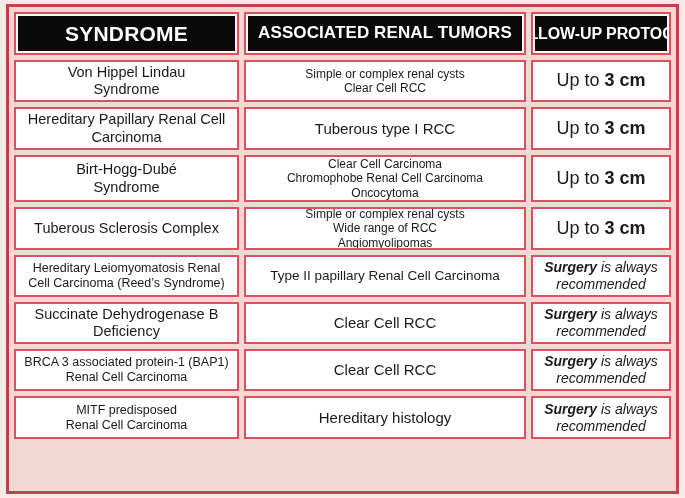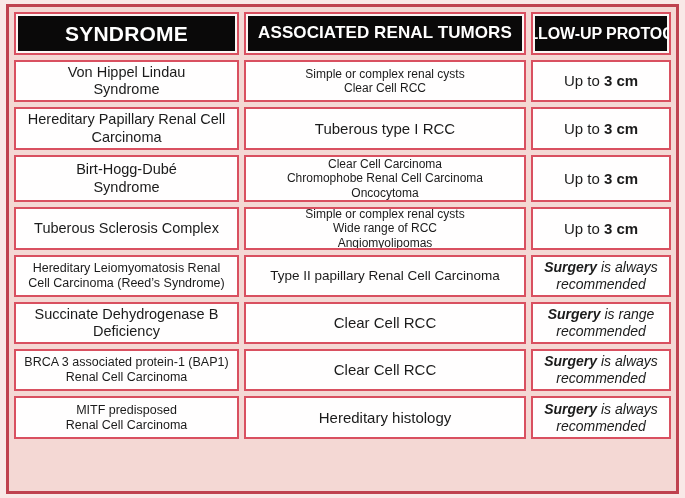--- a/index.html
+++ b/index.html
@@ -36,21 +36,21 @@
     box-shadow:inset 0 0 0 2px #fbf7f5;
   }
   .head-syndrome .txt{font-size:21px;letter-spacing:0.2px;}
   .head-tumors .txt{font-size:17px;letter-spacing:0.1px;}
   .head-protocol .txt{font-size:16px;letter-spacing:-0.1px;white-space:nowrap;}
   .s-md .txt{font-size:14.5px;}
   .s-sm .txt{font-size:12.5px;}
   .t-lg .txt{font-size:15px;}
   .t-md .txt{font-size:13.5px;}
   .t-sm .txt{font-size:12px;line-height:1.18;}
-  .p-upto .txt{font-size:15px;}
+  .p-upto .txt{font-size:18px;}
   .p-surg .txt{font-size:14px;font-style:italic;}
   .cell b{font-weight:bold;}
 </style>
 </head>
 <body>
 
 <div class="board">
   <div class="frame">
 
 
@@ -140,21 +140,21 @@
 
       <div class="row">
         <div class="cell s-md">
           <span class="txt">Succinate Dehydrogenase B
 Deficiency</span>
         </div>
         <div class="cell t-lg">
           <span class="txt">Clear Cell RCC</span>
         </div>
         <div class="cell p-surg">
-          <span class="txt"><span></span><b>Surgery</b><span> is range
+          <span class="txt"><span></span><b>Surgery</b><span> is always
 recommended</span></span>
         </div>
       </div>
 
       <div class="row">
         <div class="cell s-sm">
           <span class="txt">BRCA 3 associated protein-1 (BAP1)
 Renal Cell Carcinoma</span>
         </div>
         <div class="cell t-lg">

